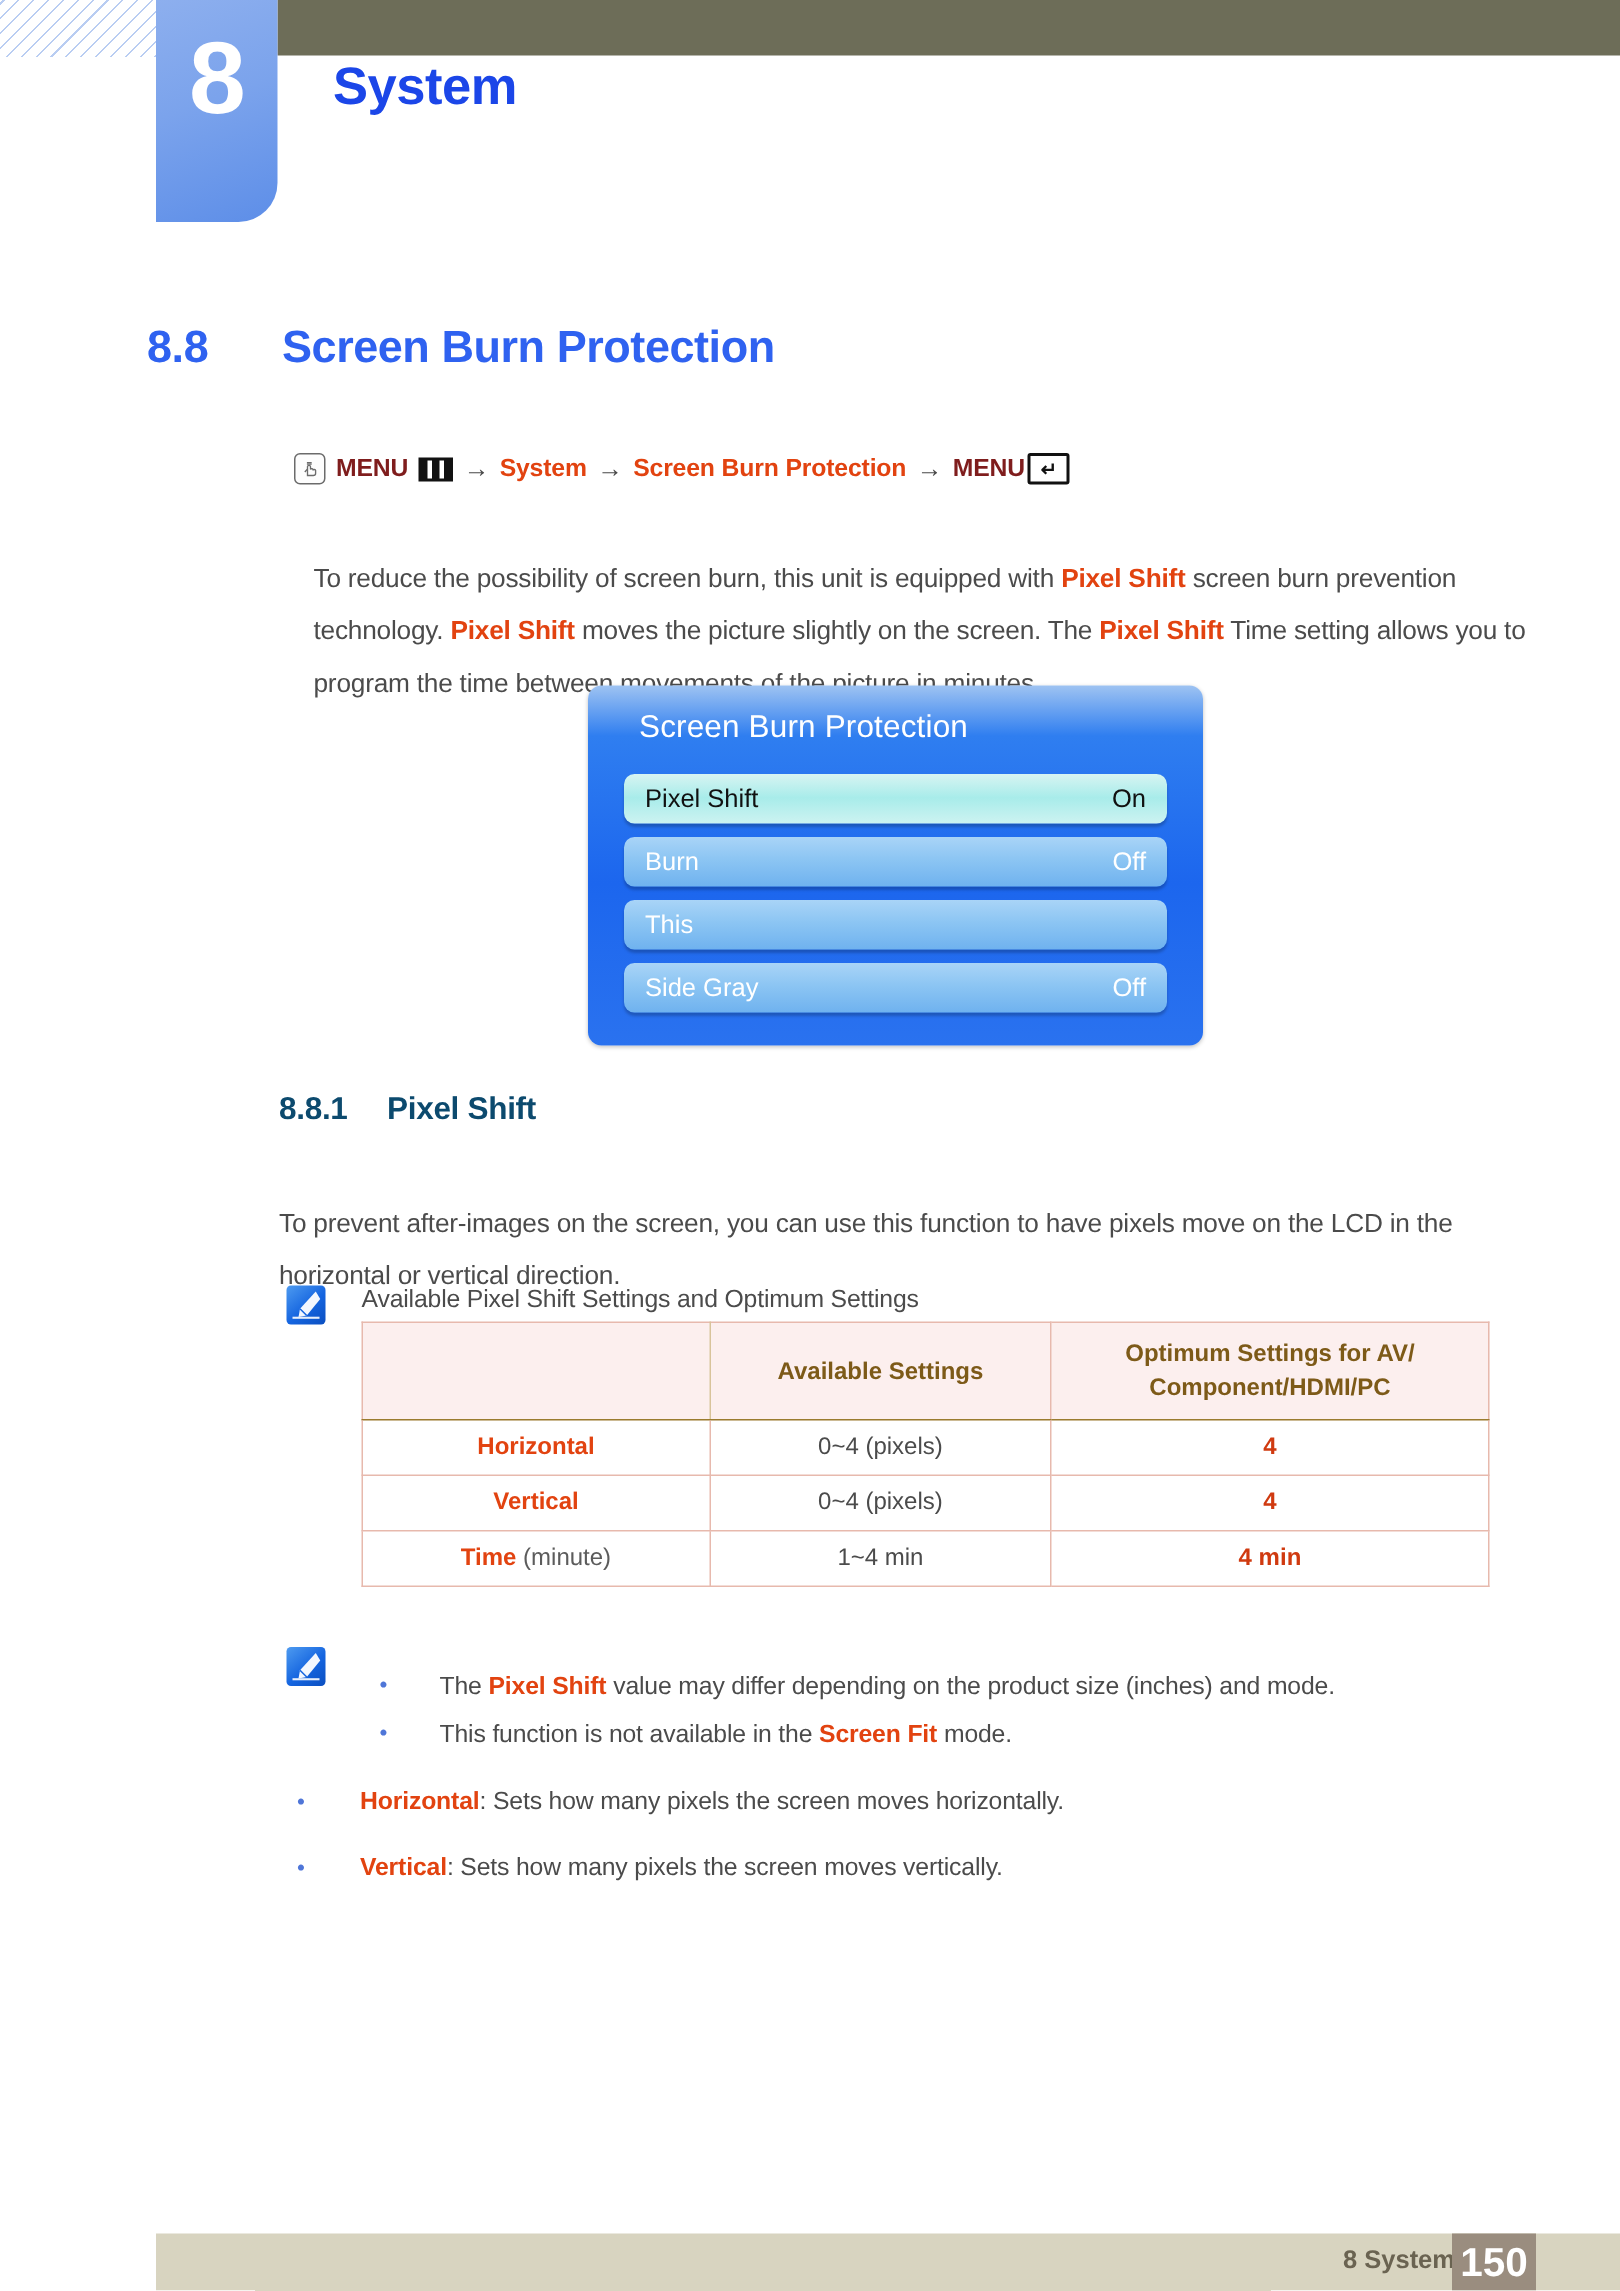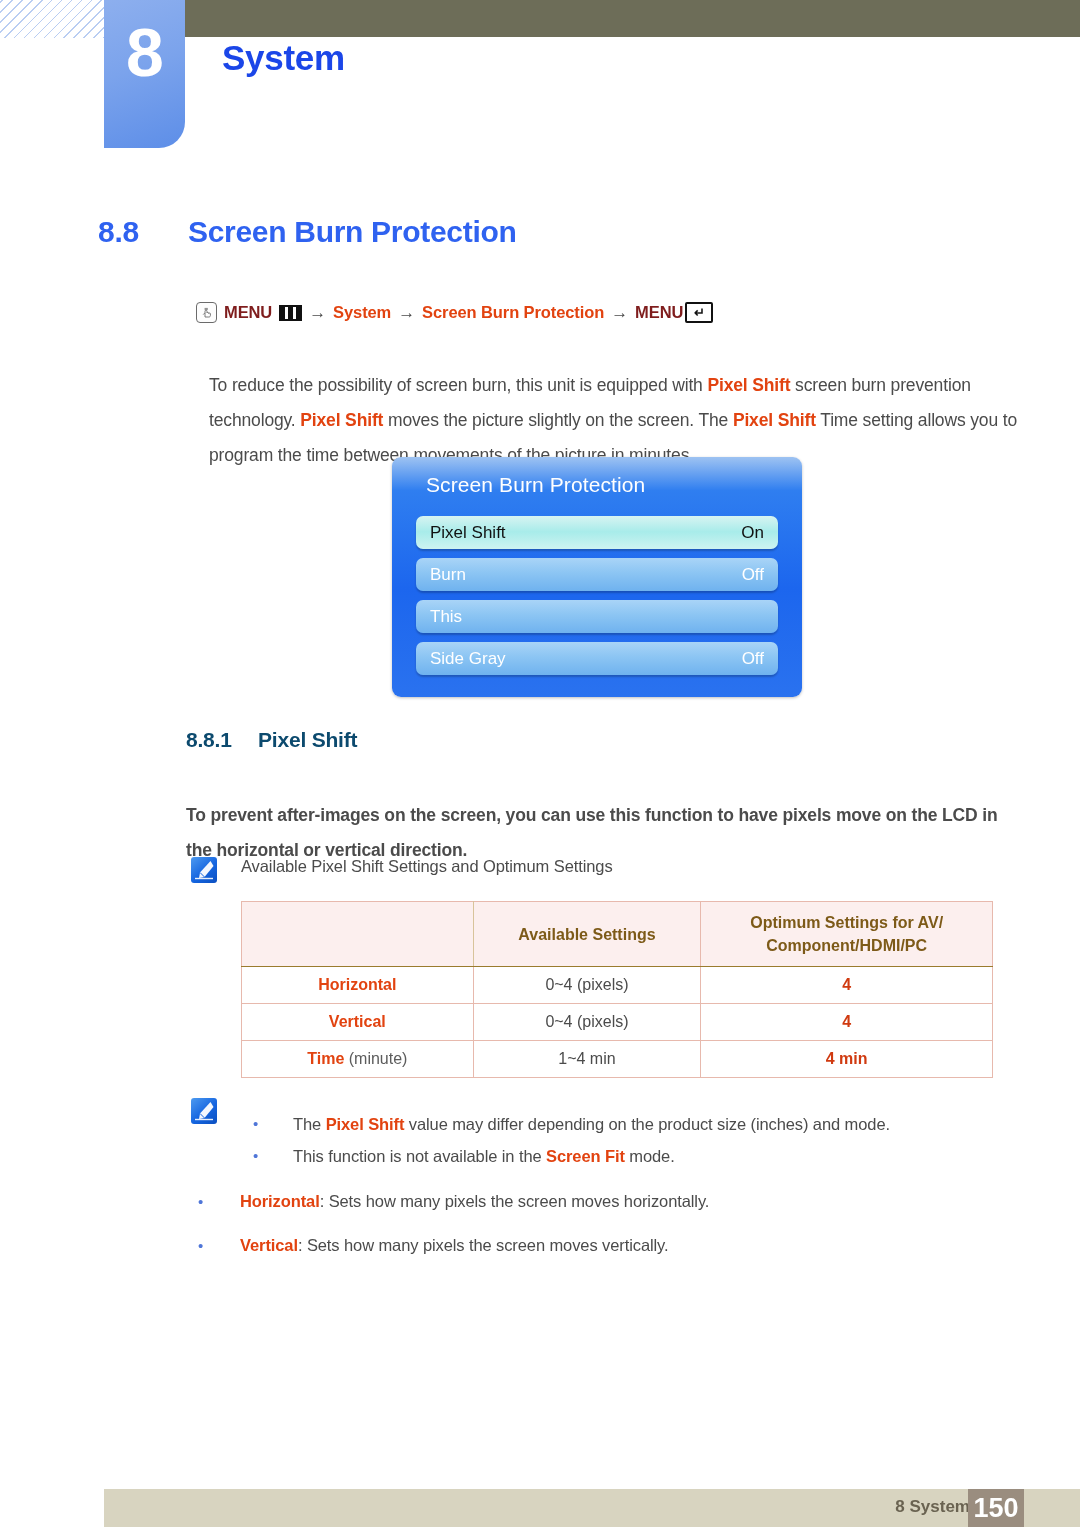--- a/index.html
+++ b/index.html
@@ -136,21 +136,21 @@
   
   .para {
     position: absolute;
     color: #4b4b4b;
     font-size: 17.5px;
     line-height: 35px;
     letter-spacing: -0.15px;
   }
   .para b { color: #e24310; }
   #para-intro { left: 180px; top: 350px; width: 830px; margin-left: 29px; }
-  #para-pixelshift { left: 186px; top: 780px; width: 830px; font-weight: bold; }
+  #para-pixelshift { left: 186px; top: 780px; width: 830px; }
 
   
   .osd {
     position: absolute;
     left: 392px; top: 457px;
     width: 410px;
     height: 240px;
     background: linear-gradient(180deg, #9ec3f2 0%, #2f7ef0 14%, #1c66ee 55%, #2a72ef 100%);
     border-radius: 9px;
     box-shadow: 0 1px 3px rgba(0,0,0,0.25);
@@ -213,21 +213,21 @@
     position: absolute;
     left: 241px; top: 857px;
     color: #4b4b4b;
     font-size: 16.5px;
     letter-spacing: -0.1px;
   }
 
   
   .tbl {
     position: absolute;
-    left: 241px; top: 901px;
+    left: 241px; top: 881px;
     width: 752px;
     border-collapse: collapse;
     border: 1.5px solid #9a7b2e;
     font-size: 16px;
   }
   .tbl th, .tbl td {
     border: 1px solid #e7b9ad;
     padding: 0;
     text-align: center;
     vertical-align: middle;

